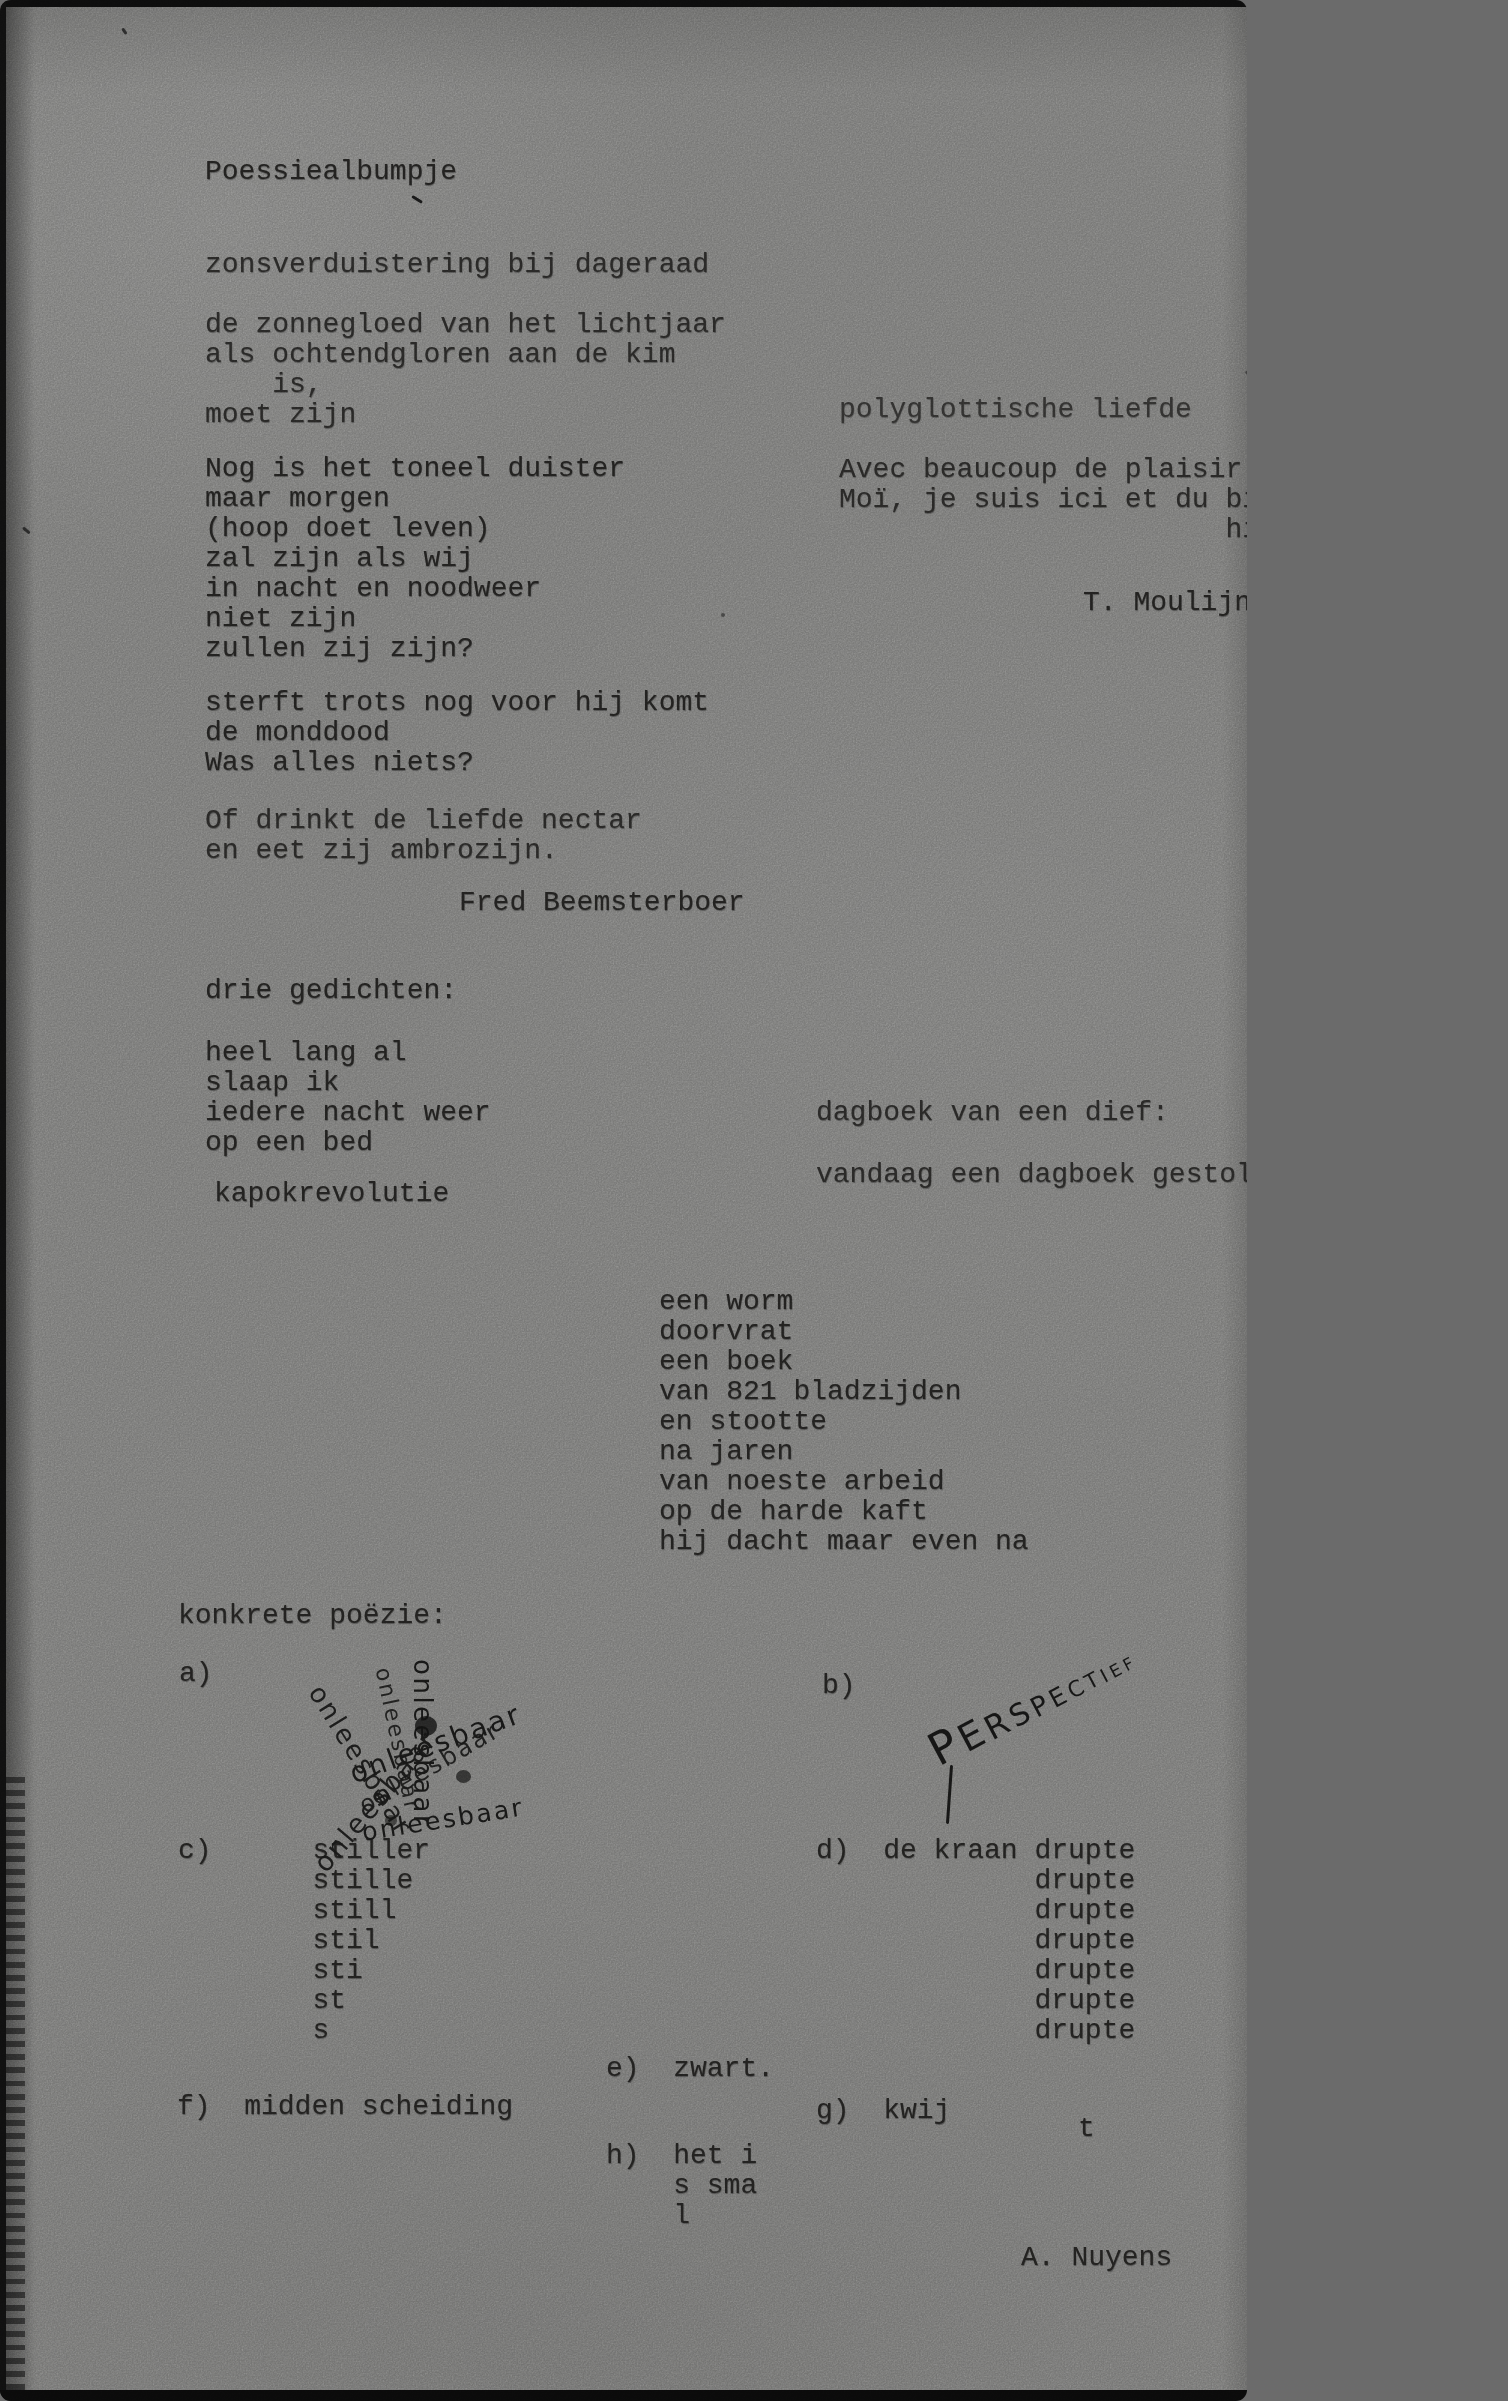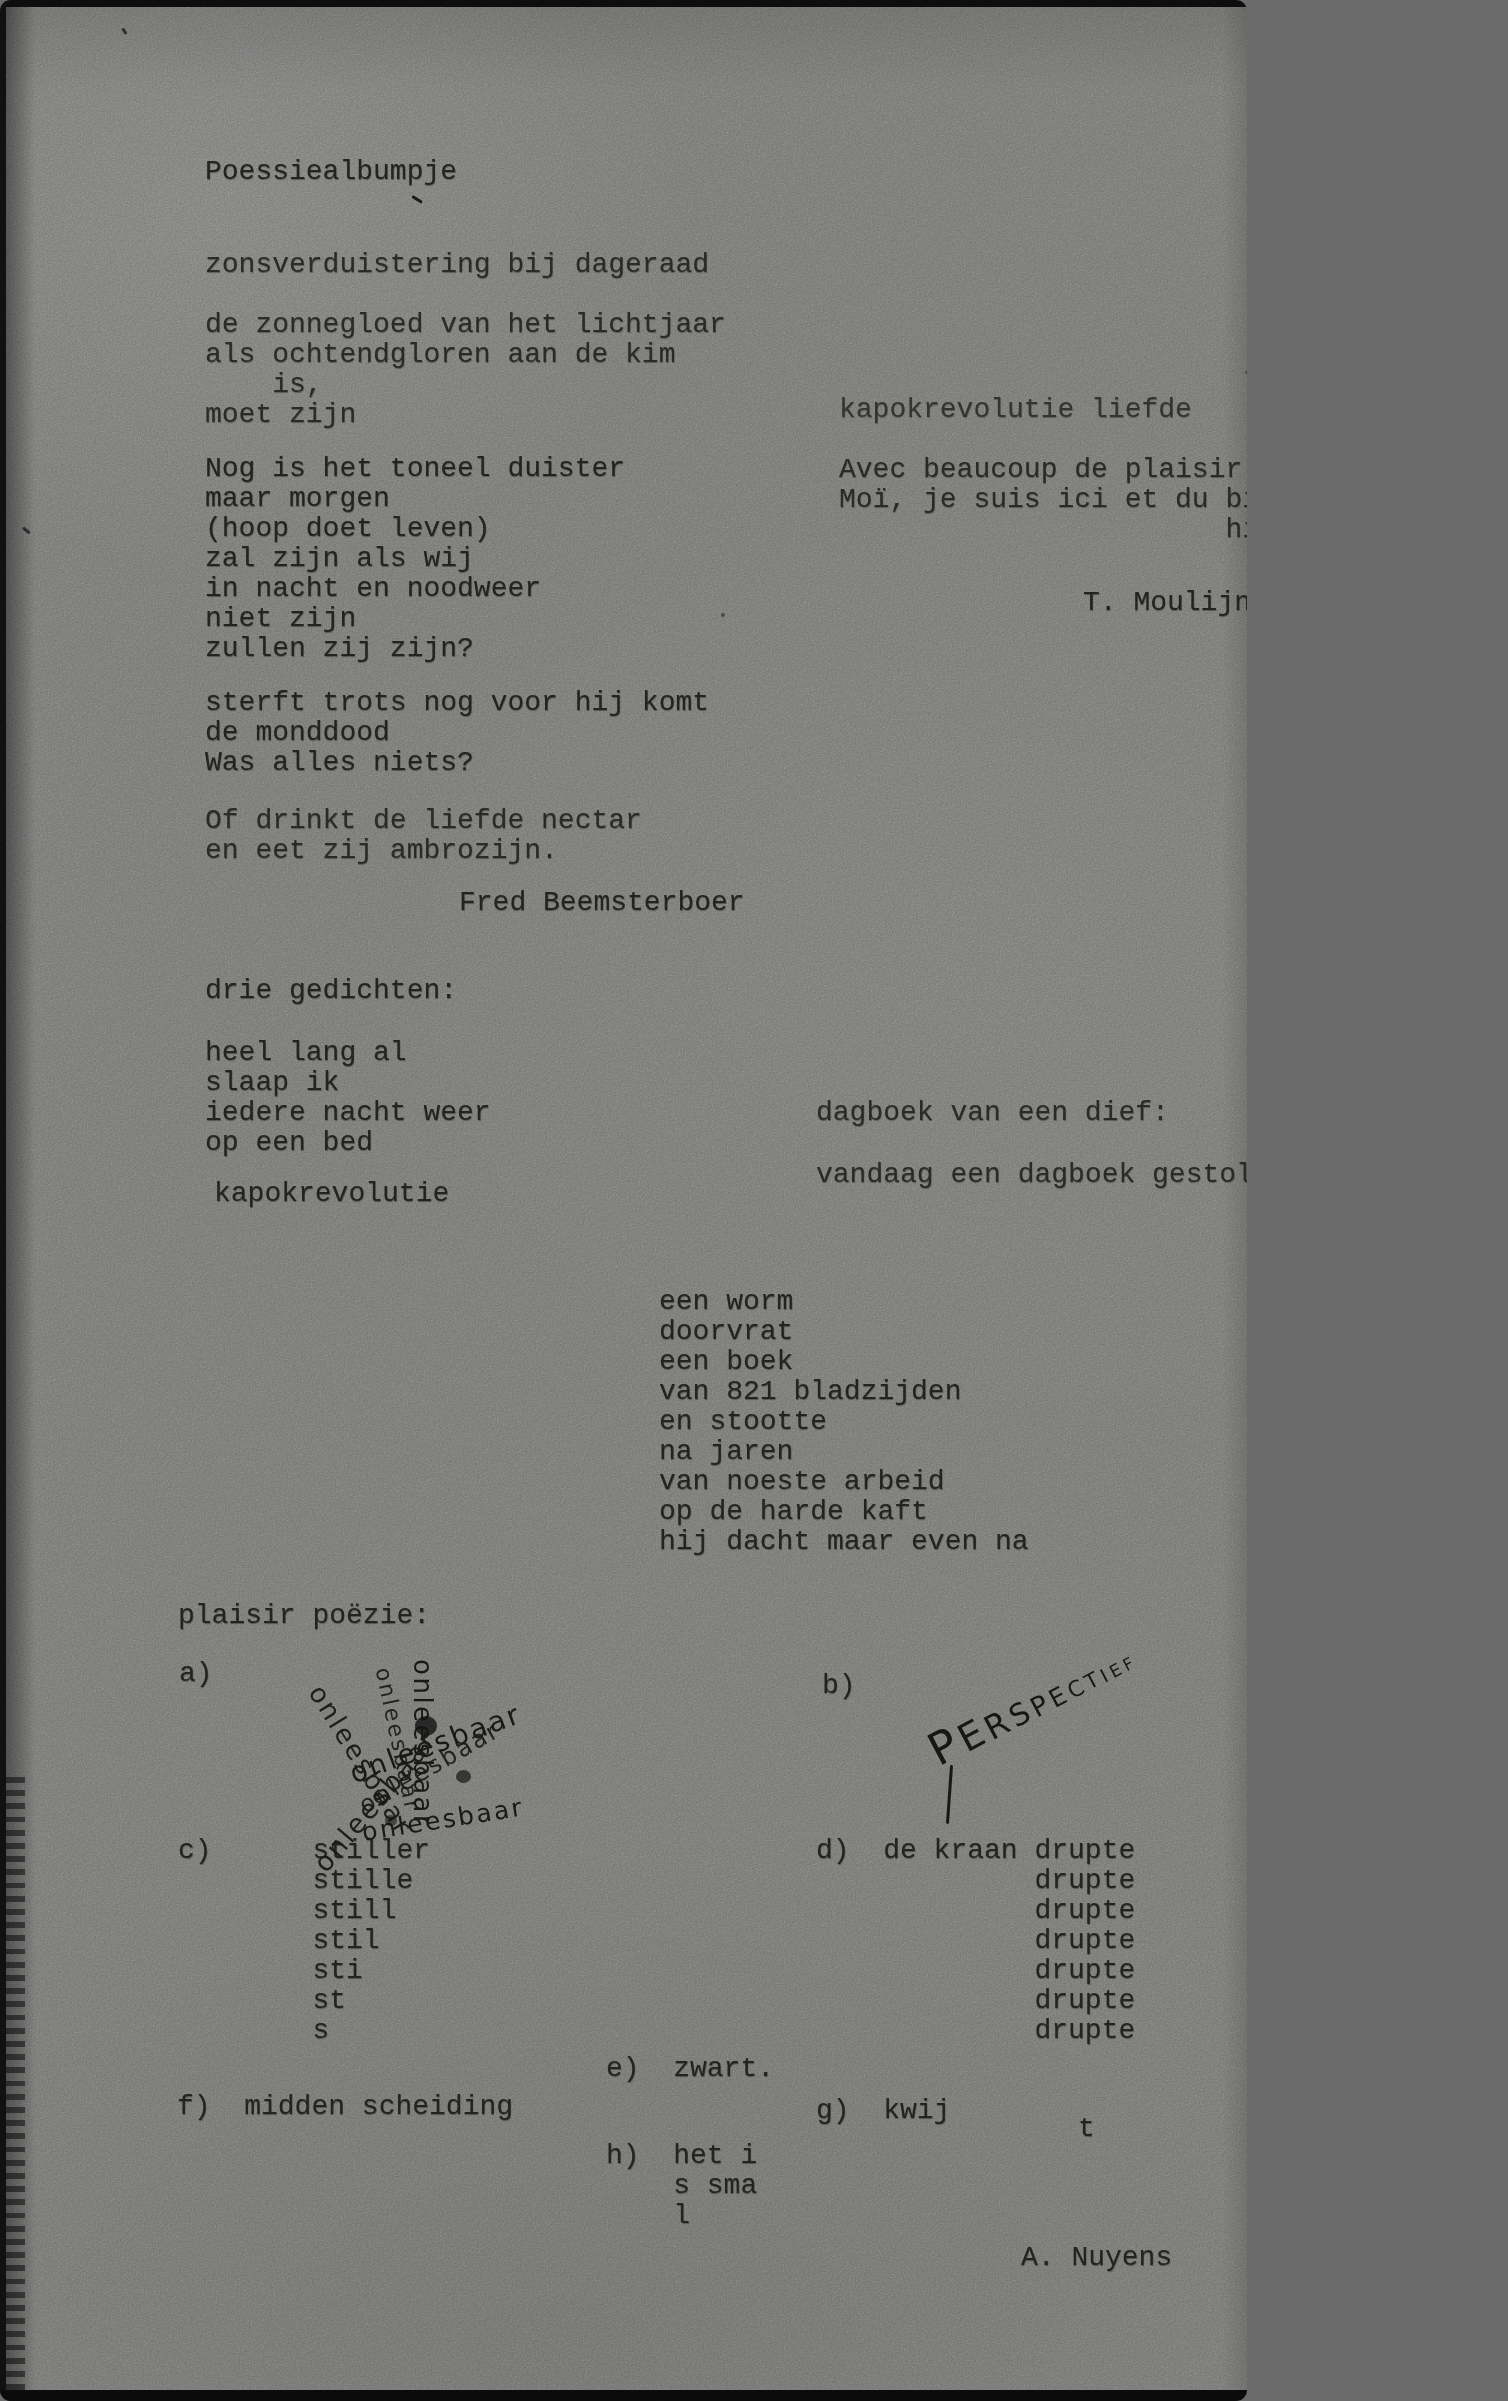--- a/index.html
+++ b/index.html
@@ -80,21 +80,21 @@
 in nacht en noodweer
 niet zijn
 zullen zij zijn?</pre>
   <pre class="tw" style="left:205px;top:688px;">sterft trots nog voor hij komt
 de monddood
 Was alles niets?</pre>
   <pre class="tw f2" style="left:205px;top:806px;">Of drinkt de liefde nectar
 en eet zij ambrozijn.</pre>
   <pre class="tw" style="left:459px;top:888px;">Fred Beemsterboer</pre>
 
-  <pre class="tw f1" style="left:839px;top:395px;">kapokrevolutie liefde</pre>
+  <pre class="tw f1" style="left:839px;top:395px;">polyglottische liefde</pre>
   <pre class="tw f2" style="left:839px;top:455px;">Avec beaucoup de plaisir
 Moï, je suis ici et du bist
                        hier!</pre>
   <pre class="tw" style="left:1083px;top:588px;">T. Moulijn</pre>
 
   <pre class="tw" style="left:205px;top:976px;">drie gedichten:</pre>
   <pre class="tw" style="left:205px;top:1038px;">heel lang al
 slaap ik
 iedere nacht weer
 op een bed</pre>
@@ -106,21 +106,21 @@
   <pre class="tw" style="left:659px;top:1287px;">een worm
 doorvrat
 een boek
 van 821 bladzijden
 en stootte
 na jaren
 van noeste arbeid
 op de harde kaft
 hij dacht maar even na</pre>
 
-  <pre class="tw" style="left:178px;top:1601px;">plaisir poëzie:</pre>
+  <pre class="tw" style="left:178px;top:1601px;">konkrete poëzie:</pre>
   <pre class="tw" style="left:179px;top:1659px;">a)</pre>
   <pre class="tw" style="left:822px;top:1671px;">b)</pre>
   <pre class="tw" style="left:178px;top:1836px;">c)      stiller
         stille
         still
         stil
         sti
         st
         s</pre>
   <pre class="tw" style="left:816px;top:1836px;">d)  de kraan drupte

